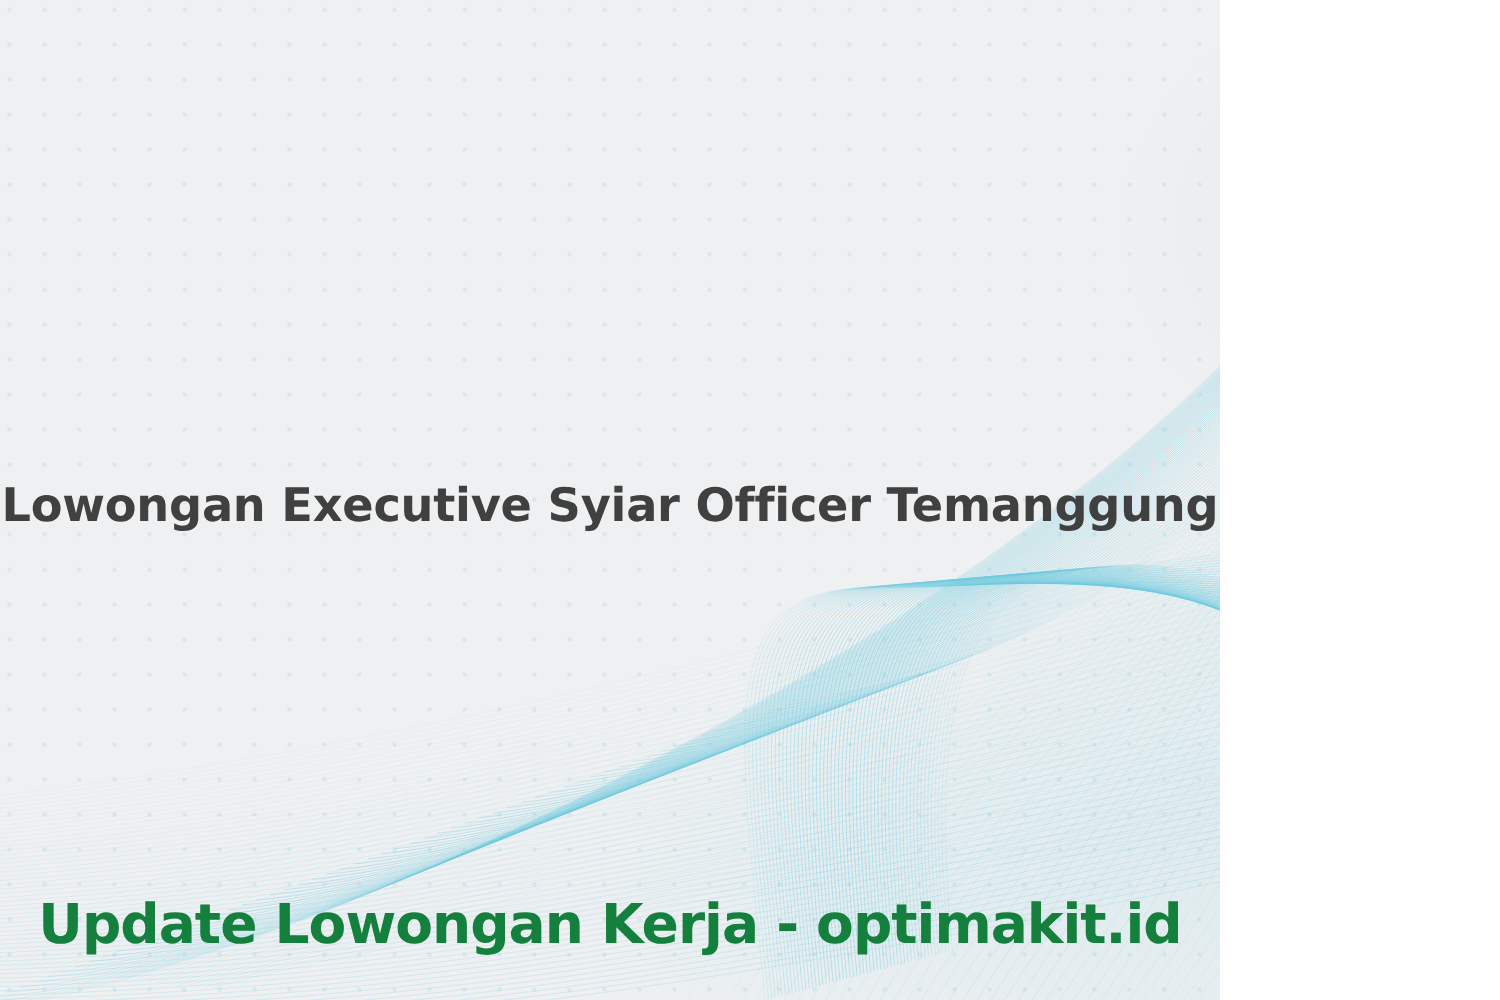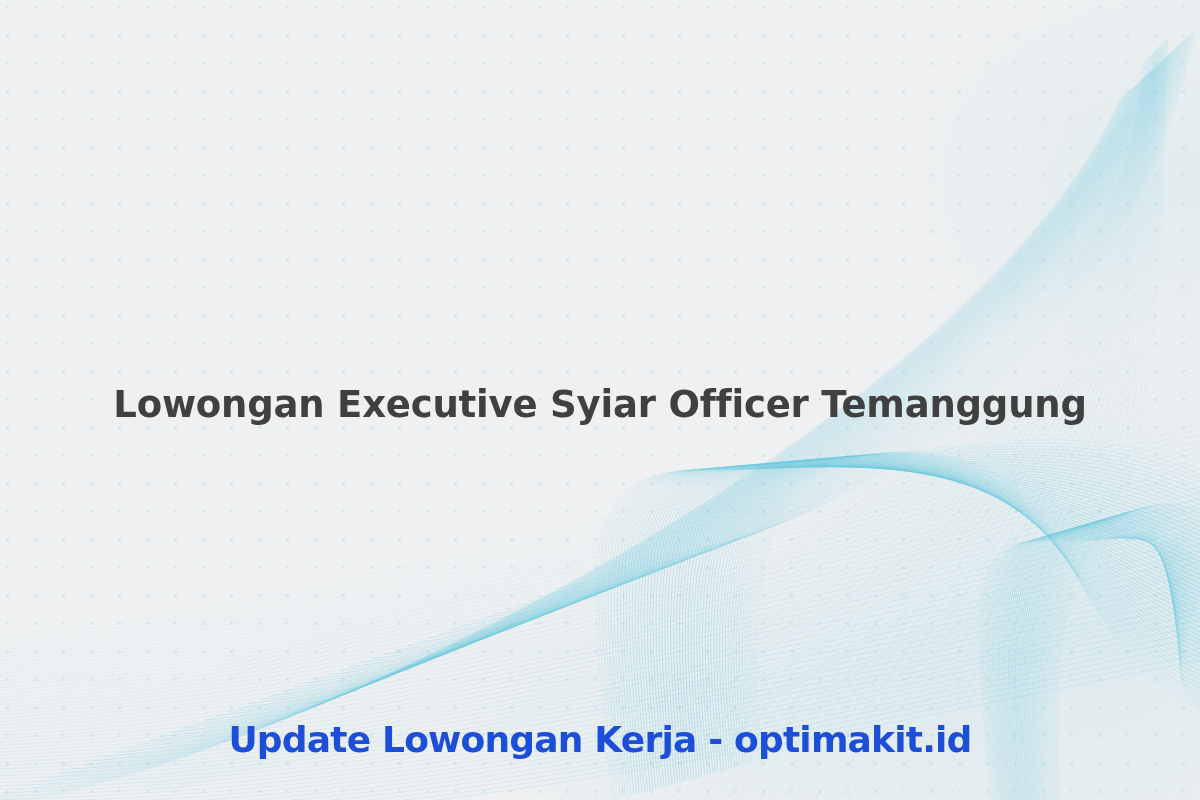--- a/index.html
+++ b/index.html
@@ -3,21 +3,21 @@
 <meta charset="utf-8">
 <style>
   html, body {
     margin: 0;
     padding: 0;
     background: #ffffff;
   }
 
   #banner {
     position: relative;
-    width: 1200px;
+    width: 976px;
     height: 800px;
     overflow: hidden;
     background: #eff0f1;
     font-family: "DejaVu Sans", sans-serif;
   }
 
   
   #dot-grid {
     position: absolute;
     inset: 0;
@@ -65,24 +65,24 @@
   }
 
   #footer-brand {
     position: absolute;
     left: 0;
     right: 0;
     top: 705px;
     text-align: center;
     font-family: "DejaVu Sans", sans-serif;
     font-weight: bold;
-    font-size: 36px;
+    font-size: 44px;
     line-height: 70px;
     letter-spacing: -0.8px;
-    color: #1d4ed8;
+    color: #15803d;
     white-space: nowrap;
   }
 </style>
 </head>
 <body>
 
 <div id="banner">
 
   <div id="dot-grid"></div>
 

